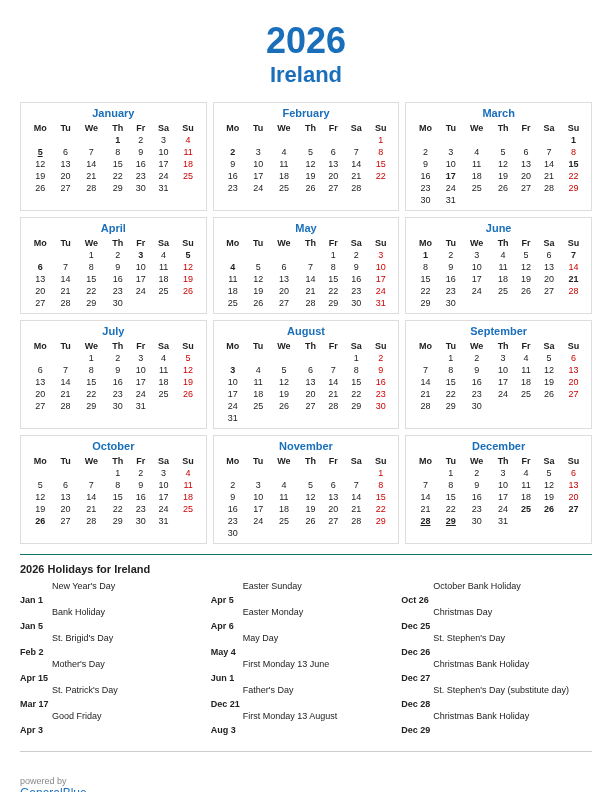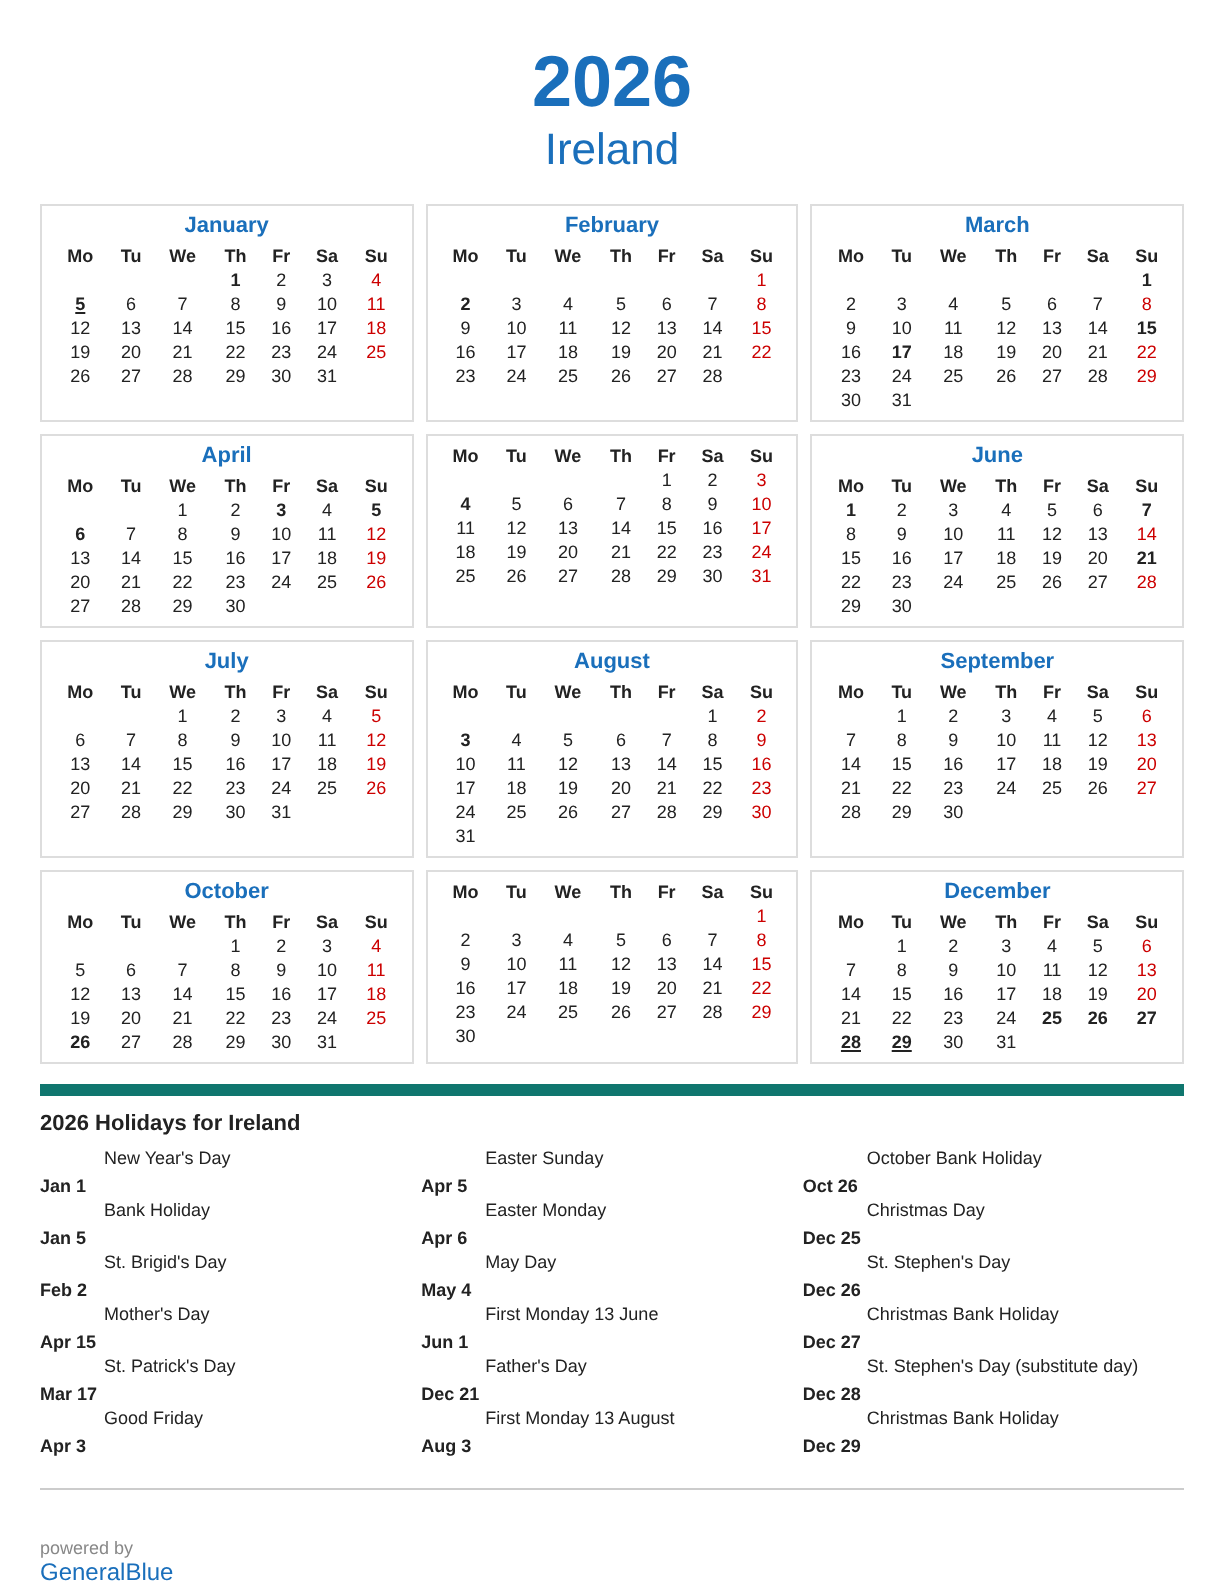--- a/index.html
+++ b/index.html
@@ -19,21 +19,21 @@
       margin-bottom: 14px;
       flex-direction: column;
     }
     .year {
       font-size: 36px;
       font-weight: bold;
       color: #1a6fbb;
     }
     .country {
       font-size: 22px;
-      font-weight: normal;
+      font-weight: bold;
       color: #1a6fbb;
     }
     .calendars-grid {
       display: grid;
       grid-template-columns: 1fr 1fr 1fr;
       gap: 6px;
     }
     .month-block {
       border: 1px solid #ddd;
       padding: 4px 5px;
@@ -60,21 +60,21 @@
       font-size: 9px;
       text-align: center;
       padding: 1px 0;
       color: #222;
     }
     .red { color: #cc0000; font-weight: bold; }
     .blue { color: #1a6fbb; font-weight: bold; }
     .underline { text-decoration: underline; }
     .holidays-section {
       margin-top: 10px;
-      border-top: 6px solid #0f766e;
+      border-top: 1px solid #0f766e;
       padding-top: 8px;
     }
     .holidays-title {
       font-size: 11px;
       font-weight: bold;
       margin-bottom: 6px;
       color: #222;
     }
     .holidays-grid {
       display: grid;
@@ -380,20 +380,21 @@
             <td>29</td>
             <td>30</td>
             <td></td>
             <td></td>
             <td></td>
           </tr>
         </tbody>
       </table>
     </div>
     <div class="month-block">
+      <div class="month-title">May</div>
       <table class="cal-table">
         <thead>
           <tr>
             <th>Mo</th>
             <th>Tu</th>
             <th>We</th>
             <th>Th</th>
             <th>Fr</th>
             <th>Sa</th>
             <th>Su</th>
@@ -766,20 +767,21 @@
             <td>28</td>
             <td>29</td>
             <td>30</td>
             <td>31</td>
             <td></td>
           </tr>
         </tbody>
       </table>
     </div>
     <div class="month-block">
+      <div class="month-title">November</div>
       <table class="cal-table">
         <thead>
           <tr>
             <th>Mo</th>
             <th>Tu</th>
             <th>We</th>
             <th>Th</th>
             <th>Fr</th>
             <th>Sa</th>
             <th>Su</th>

